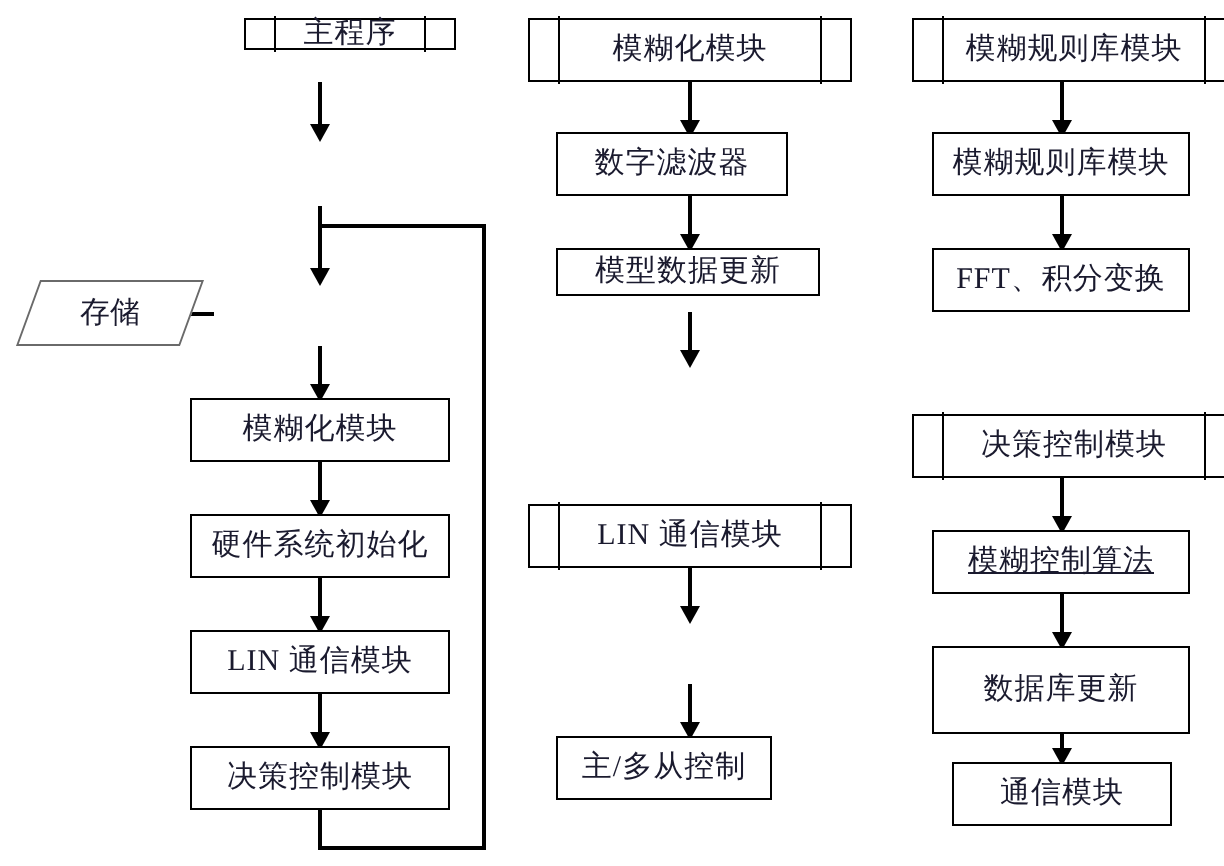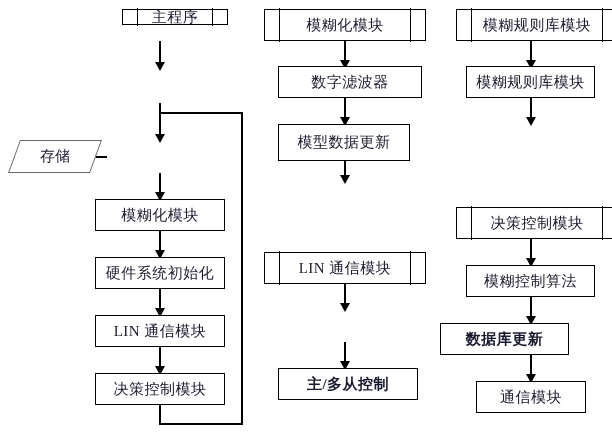--- a/index.html
+++ b/index.html
@@ -146,72 +146,75 @@
   <div class="hline" style="left:159px; top:423px; width:84px;"></div>
   <div class="vline" style="left:241px; top:112px; height:312px;"></div>
   <div class="hline" style="left:159px; top:112px; width:84px;"></div>
 
   <div class="node subroutine" style="left:264px; top:9px; width:162px; height:32px;">
     <span>模糊化模块</span>
   </div>
   <div class="vline" style="left:344px; top:41px; height:24px;"></div>
   <div class="arrow-down" style="left:340px; top:60px;"></div>
 
-  <div class="node" style="left:278px; top:66px; width:144px; height:32px;">
+  <div class="node" style="left:278px; top:66px; width:116px; height:32px;">
     <span>数字滤波器</span>
   </div>
   <div class="vline" style="left:344px; top:98px; height:25px;"></div>
   <div class="arrow-down" style="left:340px; top:117px;"></div>
 
-  <div class="node" style="left:278px; top:124px; width:132px; height:37px;">
+  <div class="node" style="left:278px; top:124px; width:132px; height:24px;">
     <span>模型数据更新</span>
   </div>
   <div class="vline" style="left:344px; top:156px; height:25px;"></div>
   <div class="arrow-down" style="left:340px; top:175px;"></div>
 
 
   <div class="node subroutine" style="left:264px; top:252px; width:162px; height:32px;">
     <span>LIN 通信模块</span>
   </div>
   <div class="vline" style="left:344px; top:284px; height:26px;"></div>
   <div class="arrow-down" style="left:340px; top:303px;"></div>
 
   <div class="vline" style="left:344px; top:342px; height:26px;"></div>
   <div class="arrow-down" style="left:340px; top:361px;"></div>
 
-  <div class="node" style="left:278px; top:368px; width:140px; height:32px;font-weight:bold;">
+  <div class="node" style="left:278px; top:368px; width:108px; height:32px;">
     <span>主/多从控制</span>
   </div>
 
   <div class="node subroutine" style="left:456px; top:9px; width:162px; height:32px;">
     <span>模糊规则库模块</span>
   </div>
   <div class="vline" style="left:530px; top:41px; height:24px;"></div>
   <div class="arrow-down" style="left:526px; top:60px;"></div>
 
   <div class="node" style="left:466px; top:66px; width:129px; height:32px;">
     <span>模糊规则库模块</span>
   </div>
   <div class="vline" style="left:530px; top:98px; height:25px;"></div>
   <div class="arrow-down" style="left:526px; top:117px;"></div>
 
+  <div class="node" style="left:466px; top:124px; width:129px; height:32px;">
+    <span>FFT、积分变换</span>
+  </div>
 
   <div class="node subroutine" style="left:456px; top:207px; width:162px; height:32px;">
     <span>决策控制模块</span>
   </div>
   <div class="vline" style="left:530px; top:239px; height:26px;"></div>
   <div class="arrow-down" style="left:526px; top:258px;"></div>
 
-  <div class="node" style="left:466px; top:265px; width:129px; height:32px;">
+  <div class="node" style="left:466px; top:265px; width:129px; height:32px;text-decoration:underline;">
     <span>模糊控制算法</span>
   </div>
   <div class="vline" style="left:530px; top:297px; height:26px;"></div>
   <div class="arrow-down" style="left:526px; top:316px;"></div>
 
-  <div class="node" style="left:440px; top:323px; width:129px; height:32px;font-weight:bold;">
+  <div class="node" style="left:466px; top:323px; width:129px; height:44px;">
     <span>数据库更新</span>
   </div>
   <div class="vline" style="left:530px; top:355px; height:26px;"></div>
   <div class="arrow-down" style="left:526px; top:374px;"></div>
 
   <div class="node" style="left:476px; top:381px; width:110px; height:32px;">
     <span>通信模块</span>
   </div>
 
 </div>

